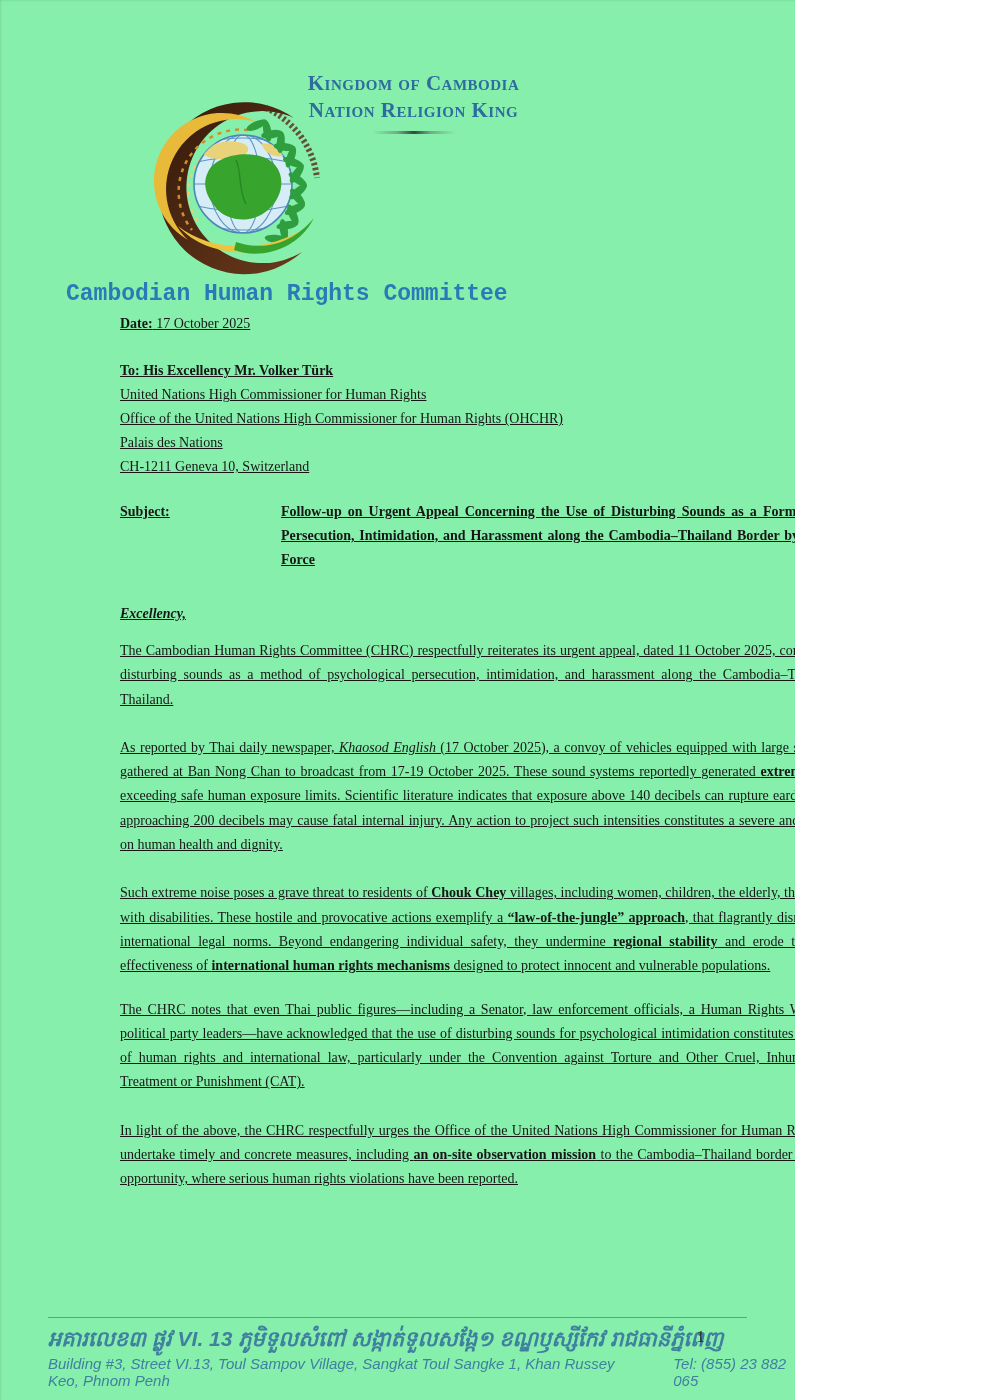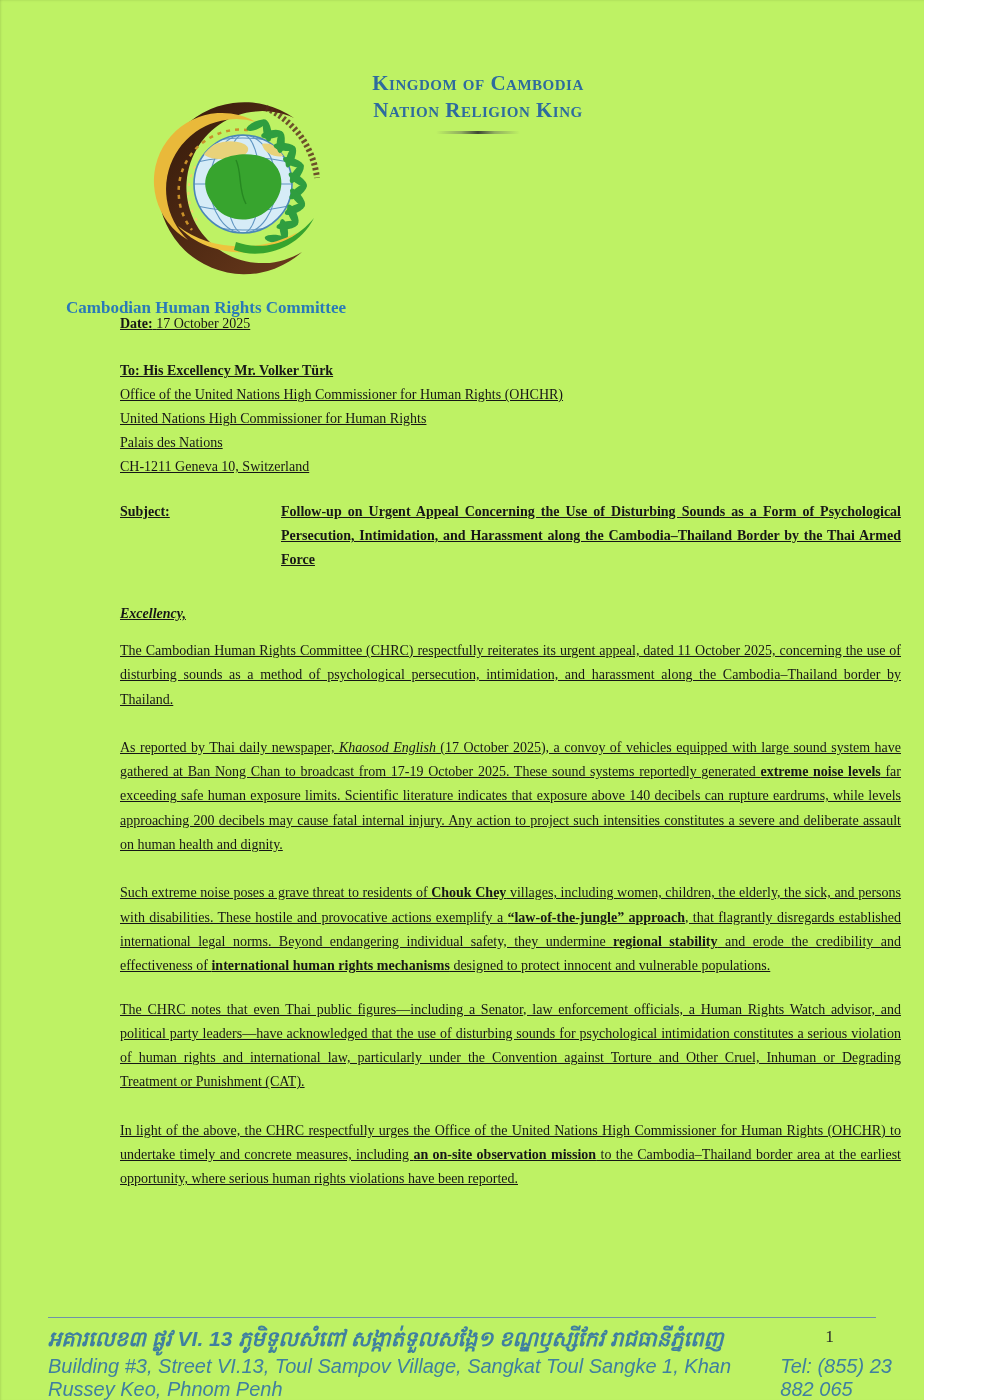--- a/index.html
+++ b/index.html
@@ -1,19 +1,19 @@
 <!DOCTYPE html>
 <html style="--header_blue: #2e6b9e; --committee_blue: #2a7ab8; --footer_blue: #3f7fa0; --body_text: #161616; --logo_brown: #46260f; --logo_gold: #e9b93a; --logo_green: #37a42e; --globe_blue: #d6ecf7; --globe_grid_blue: #4a86b8;"><head>
 <meta charset="utf-8">
 <style>
   html,body{margin:0;padding:0;background:#ffffff;}
   .page{
     position:relative;
-    width:924px;height:1400px;
-    background:#bef264;
+    width:795px;height:1400px;
+    background:#86efac;
     overflow:hidden;
     font-family:"Liberation Serif",serif;
     color:var(--body_text,#161616);
     box-shadow:inset 2px 0 3px -2px rgba(0,0,0,.18), inset 0 2px 3px -2px rgba(0,0,0,.12);
   }
   .b{font-weight:bold;}
   .i{font-style:italic;margin-top:31px;}
 
   
   .letterhead{
@@ -27,23 +27,24 @@
     line-height:27px;
     letter-spacing:.5px;
   }
   .letterhead-divider{
     width:84px;height:3px;margin:7px auto 0 auto;
     background:linear-gradient(to right,rgba(60,60,60,0) 0%,rgba(90,90,90,.45) 30%,rgba(40,40,45,.85) 50%,rgba(90,90,90,.45) 70%,rgba(60,60,60,0) 100%);
     border-radius:2px;
   }
   .logo{position:absolute;left:136px;top:100px;width:188px;height:178px;}
   .committee-name{
-    position:absolute;left:66px;top:298px;
-    font-size:17px;font-weight:bold;
+    position:absolute;left:66px;top:281px;
+    font-size:23px;font-weight:bold;
     color:var(--committee_blue,#2a7ab8);
+    font-family:Liberation Mono, monospace;
   }
 
   
   .content{
     position:absolute;left:120px;top:312px;width:781px;
     font-size:14px;line-height:24.3px;text-decoration:underline;
   }
   .date-line{margin:0 0 23px 0;}
   .recipient{margin:0 0 21px 0;}
   .recipient div{line-height:24px;}
@@ -70,21 +71,21 @@
     max-width:800px;
   }
   .footer-page-number{
     position:absolute;right:90px;top:1326px;
     font-size:17.5px;color:#2b2b2b;
   }
   .footer-english{
     position:absolute;left:48px;top:1355px;
     font-family:"Liberation Sans",sans-serif;
     font-style:italic;
-    font-size:20px;
+    font-size:15px;
     color:var(--footer_blue,#3f7fa0);
     display:flex;align-items:baseline;
   }
   .footer-tel{margin-left:32px;}
 </style>
 </head>
 <body>
 
 <div class="page">
 
@@ -155,22 +156,22 @@
 
   <div class="content">
 
     <div class="date-line">
       <span class="b">Date:</span>
       <span>17 October 2025</span>
     </div>
 
     <div class="recipient">
       <div class="b">To: His Excellency Mr. Volker Türk</div>
+      <div>United Nations High Commissioner for Human Rights</div>
       <div>Office of the United Nations High Commissioner for Human Rights (OHCHR)</div>
-      <div>United Nations High Commissioner for Human Rights</div>
       <div>Palais des Nations</div>
       <div>CH-1211 Geneva 10, Switzerland</div>
     </div>
 
     <div class="subject-row">
       <div class="subject-label">Subject:</div>
       <div class="subject-text">Follow-up on Urgent Appeal Concerning the Use of Disturbing Sounds as a Form of Psychological Persecution, Intimidation, and Harassment along the Cambodia–Thailand Border by the Thai Armed Force</div>
     </div>
 
     <div class="salutation">Excellency,</div>

